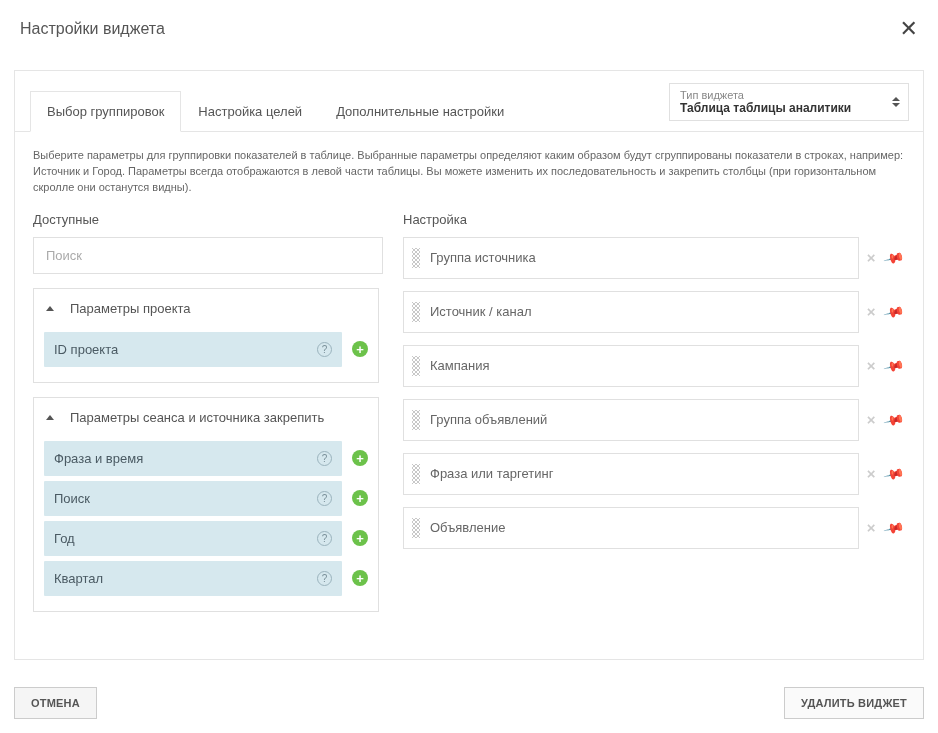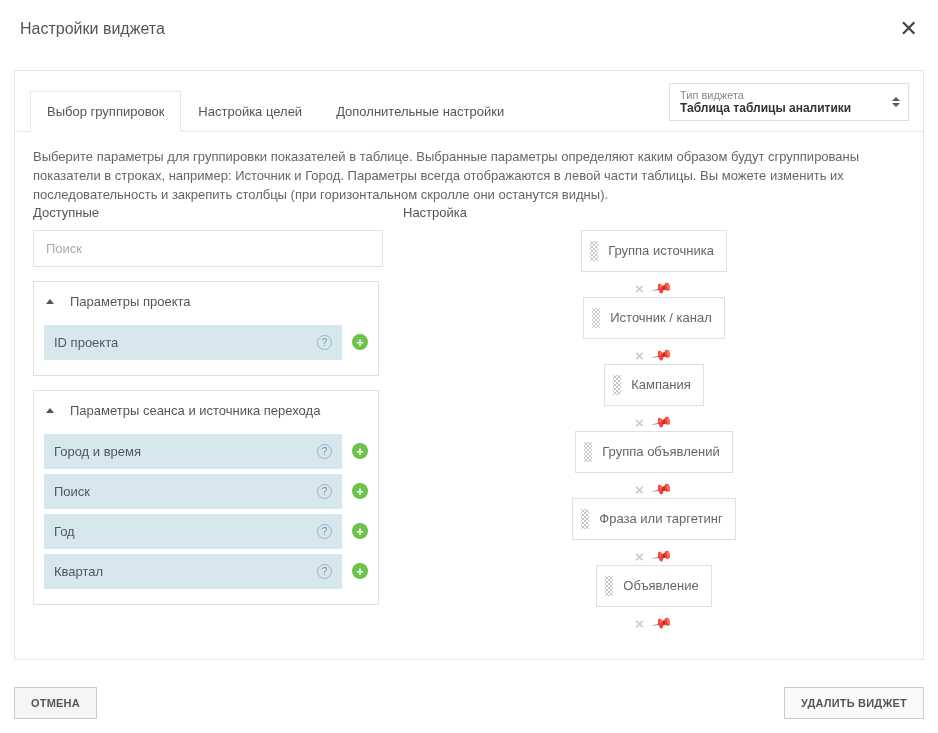--- a/index.html
+++ b/index.html
@@ -89,21 +89,22 @@
   .sort-arrows .down { border-top: 4px solid #555; }
 
   .tab-body {
     padding: 16px 18px 0 18px;
     flex: 1 1 auto;
     overflow: hidden;
     display: flex;
     flex-direction: column;
   }
   .description {
-    color: #666; font-size: 13px; line-height: 1.45;
+    color: #666; font-size: 11px; line-height: 1.45;
+    margin-bottom: 16px;
   }
   .columns {
     display: flex;
     gap: 20px;
     flex: 1;
     overflow: hidden;
   }
   .col {
     display: flex;
     flex-direction: column;
@@ -188,22 +189,22 @@
     display: inline-flex; align-items: center; justify-content: center;
     font-size: 13px; font-weight: bold;
     margin-left: 10px;
     cursor: pointer;
     flex-shrink: 0;
   }
 
   .sel-item {
     display: flex;
     align-items: center;
+    margin-bottom: 12px;
     gap: 8px;
-    flex-direction: column;
   }
   .sel-chip {
     flex: 1;
     border: 1px solid #e0e0e0;
     background: #fff;
     padding: 10px 12px 10px 8px;
     font-size: 13px;
     color: #666;
     display: flex;
     align-items: center;
@@ -314,27 +315,27 @@
                   <span class="help-q">?</span>
                 </div>
                 <span class="add-btn">+</span>
               </div>
             </div>
           </div>
 
           <div class="acc-group">
             <div class="acc-header">
               <span class="acc-caret"></span>
-              <span>Параметры сеанса и источника перехода</span>
+              <span>Параметры сеанса и источника закрепить</span>
             </div>
             <div class="acc-body">
 
               <div class="avail-item">
                 <div class="avail-chip">
-                  <span>Город и время</span>
+                  <span>Фраза и время</span>
                   <span class="help-q">?</span>
                 </div>
                 <span class="add-btn">+</span>
               </div>
 
               <div class="avail-item">
                 <div class="avail-chip">
                   <span>Поиск</span>
                   <span class="help-q">?</span>
                 </div>

